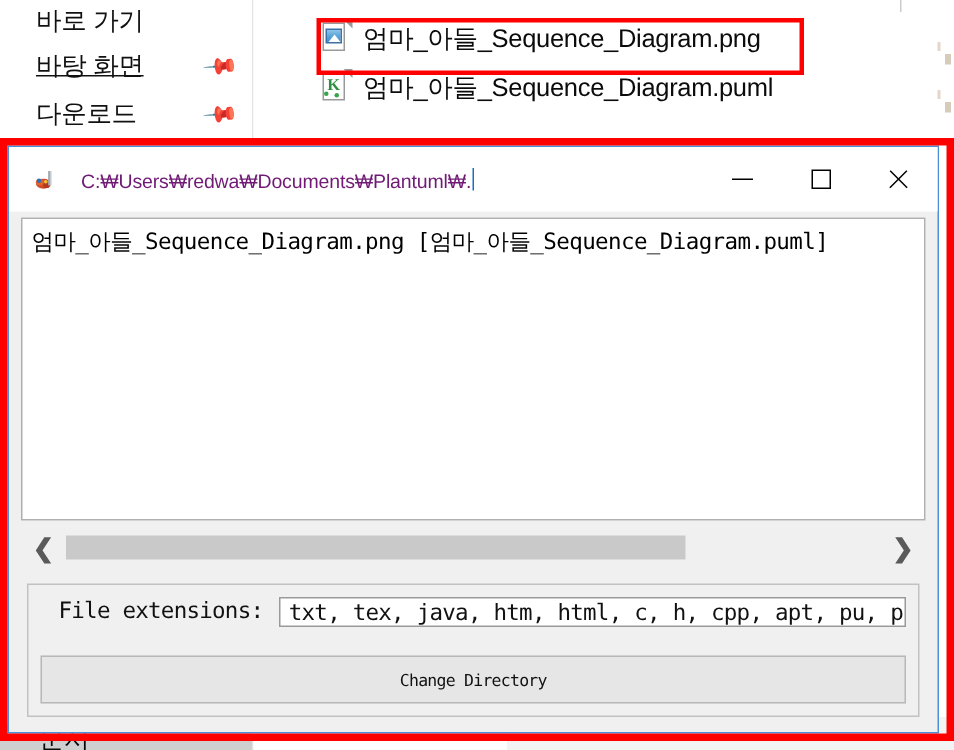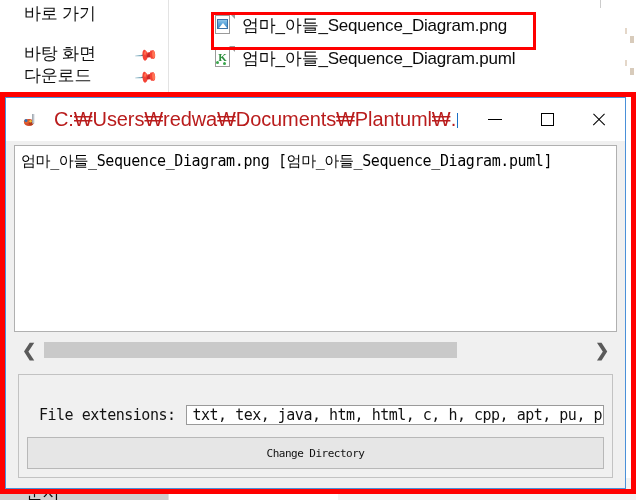--- a/index.html
+++ b/index.html
@@ -226,22 +226,22 @@
     align-items: center;
   }
   .title-icon {
     width: 22px; height: 22px;
     margin-left: 14px;
     position: relative;
     flex: 0 0 22px;
   }
   .title-text {
     margin-left: 12px;
-    font-size: 20px;
-    color: #b91c1c;
+    font-size: 13px;
+    color: #701a75;
     white-space: nowrap;
     letter-spacing: -0.1px;
   }
   .title-caret {
     display: inline-block;
     width: 1px;
     height: 15px;
     background: #1a6fc4;
     vertical-align: -2px;
     margin-left: 1px;
@@ -355,23 +355,22 @@
 
   .bottom-panel {
     margin: 8px 12px 10px 12px;
     flex: 0 0 auto;
     border: 1px solid #c2c2c2;
     background: #f0f0f0;
     padding: 8px 8px 8px 8px;
   }
   .ext-row {
     display: flex;
-    align-items: center;
+    align-items: flex-start;
     height: 34px;
-    margin-top: 15px;
   }
   .ext-label {
     display: flex;
     align-items: center;
     padding: 0 10px 0 12px;
     font-family: "DejaVu Sans Mono", monospace;
     font-size: 15px;
     color: #111111;
     letter-spacing: -0.5px;
     white-space: nowrap;
@@ -410,21 +409,21 @@
 <div id="root">
 
   <div class="explorer">
 
     <div class="explorer-nav">
 
       <div class="nav-item" style="top:-2px;">
         <span class="nav-label">바로 가기</span>
       </div>
 
-      <div class="nav-item" style="top:38px;">
+      <div class="nav-item" style="top:28px;text-decoration:underline;">
         <span class="nav-label">바탕 화면</span>
         <span class="pin-icon">📌</span>
       </div>
 
       <div class="nav-item" style="top:60px;">
         <span class="nav-label">다운로드</span>
         <span class="pin-icon">📌</span>
       </div>
 
     </div>

